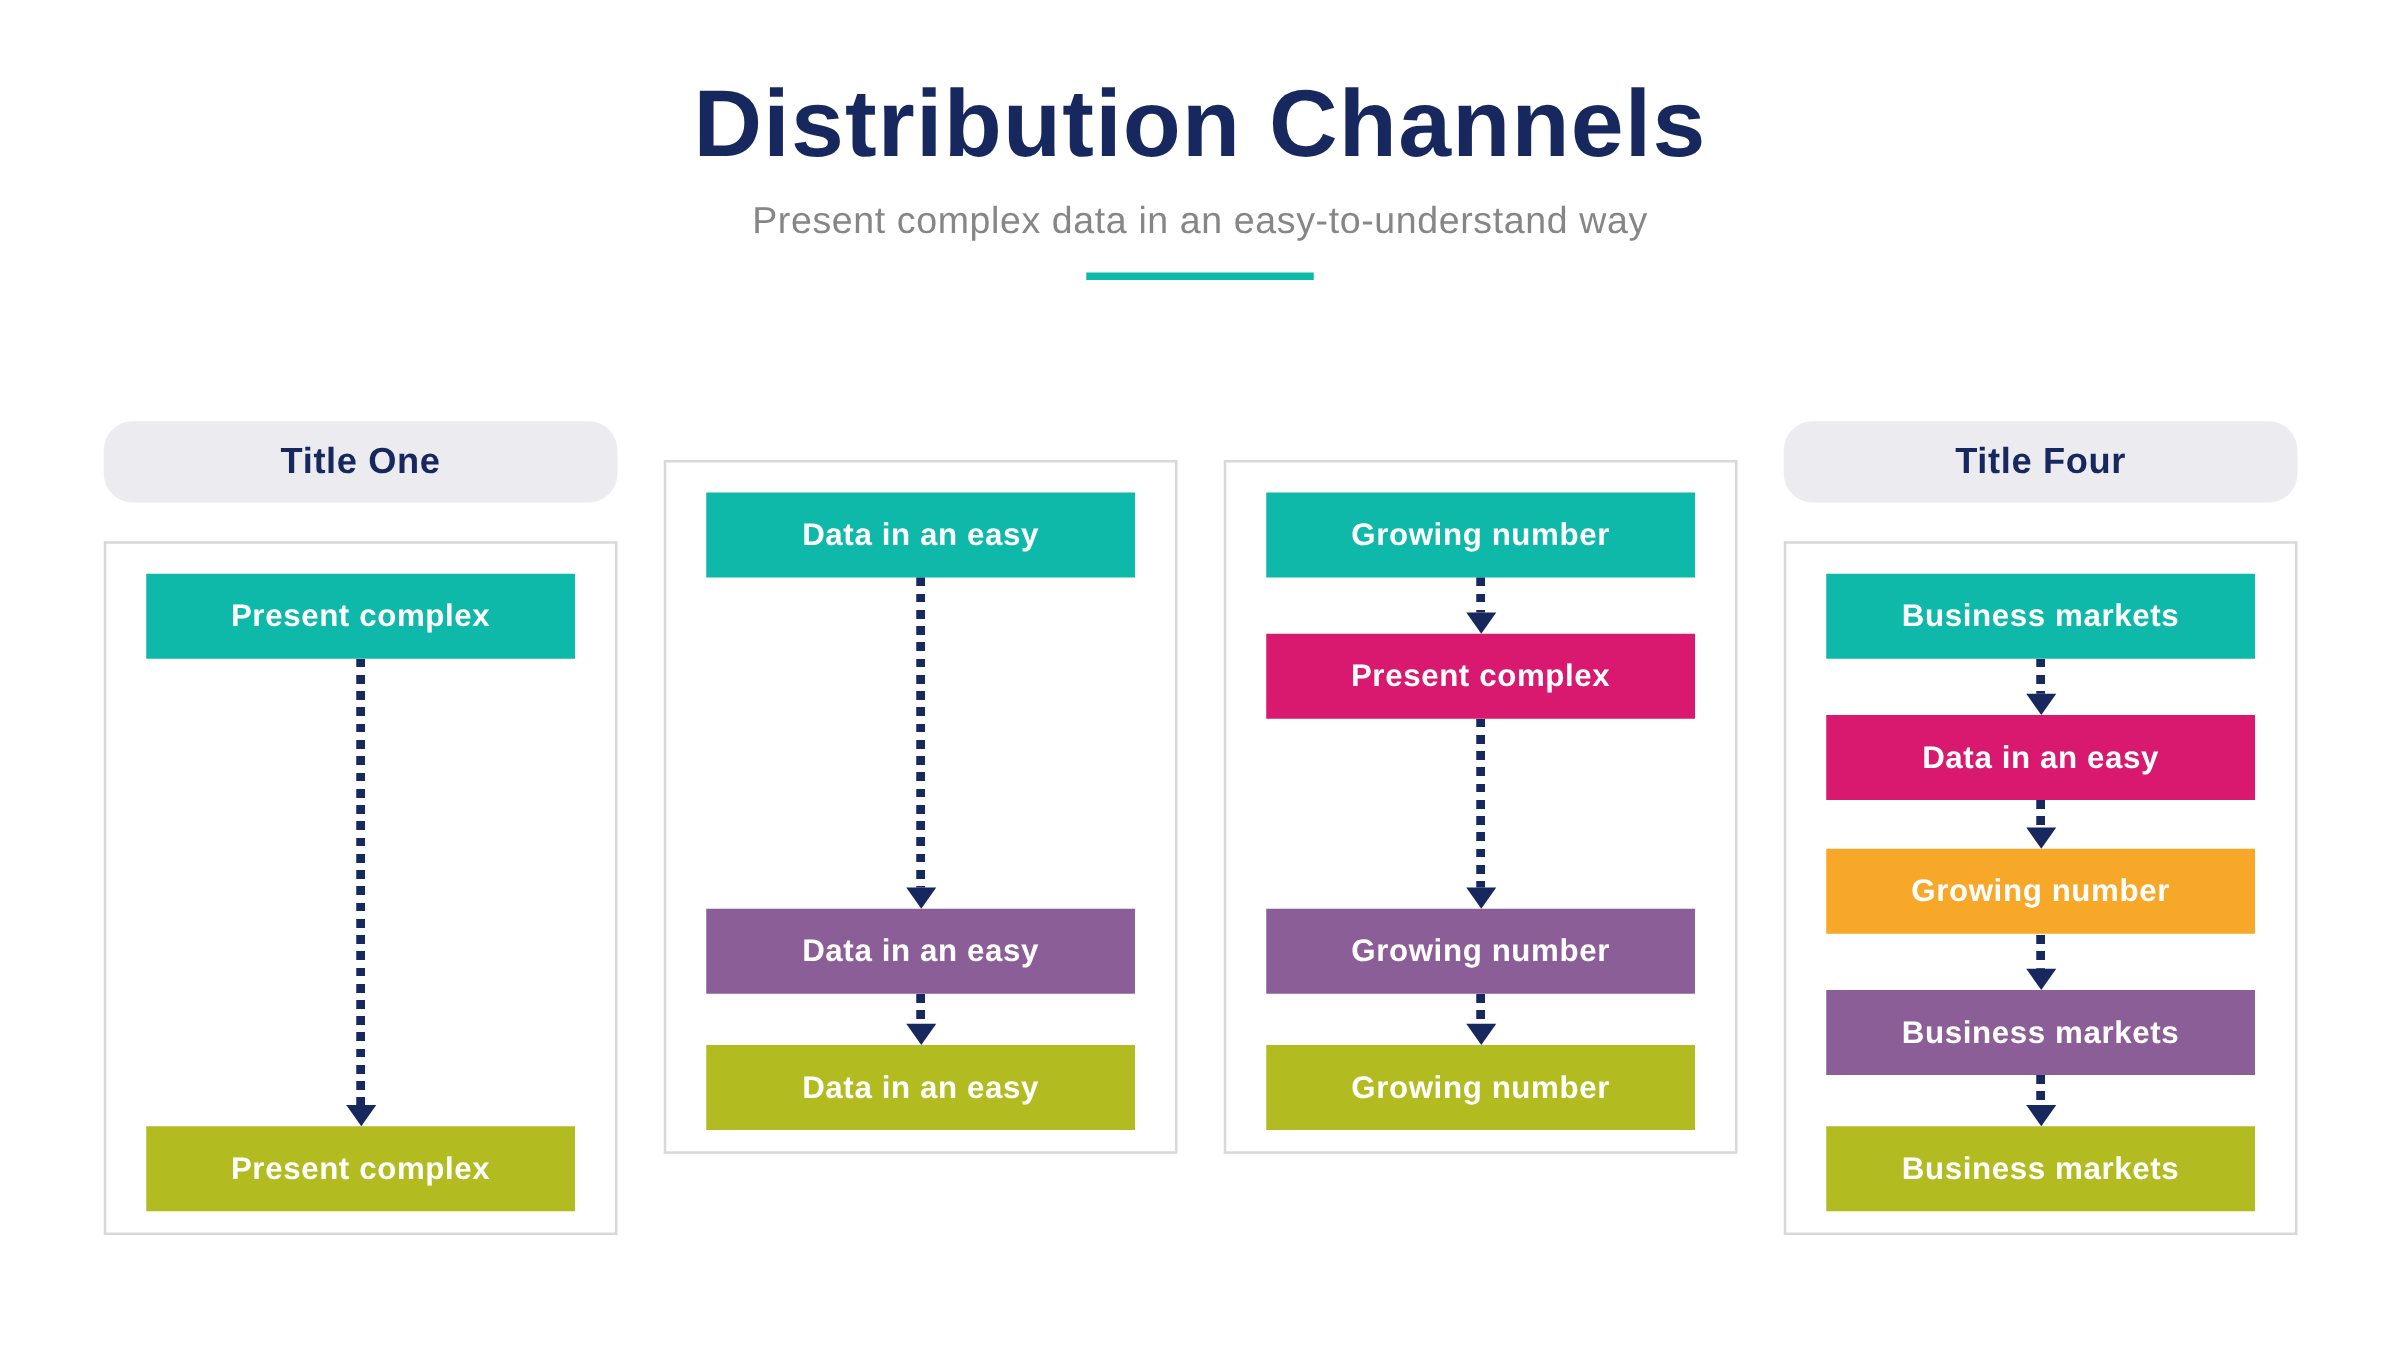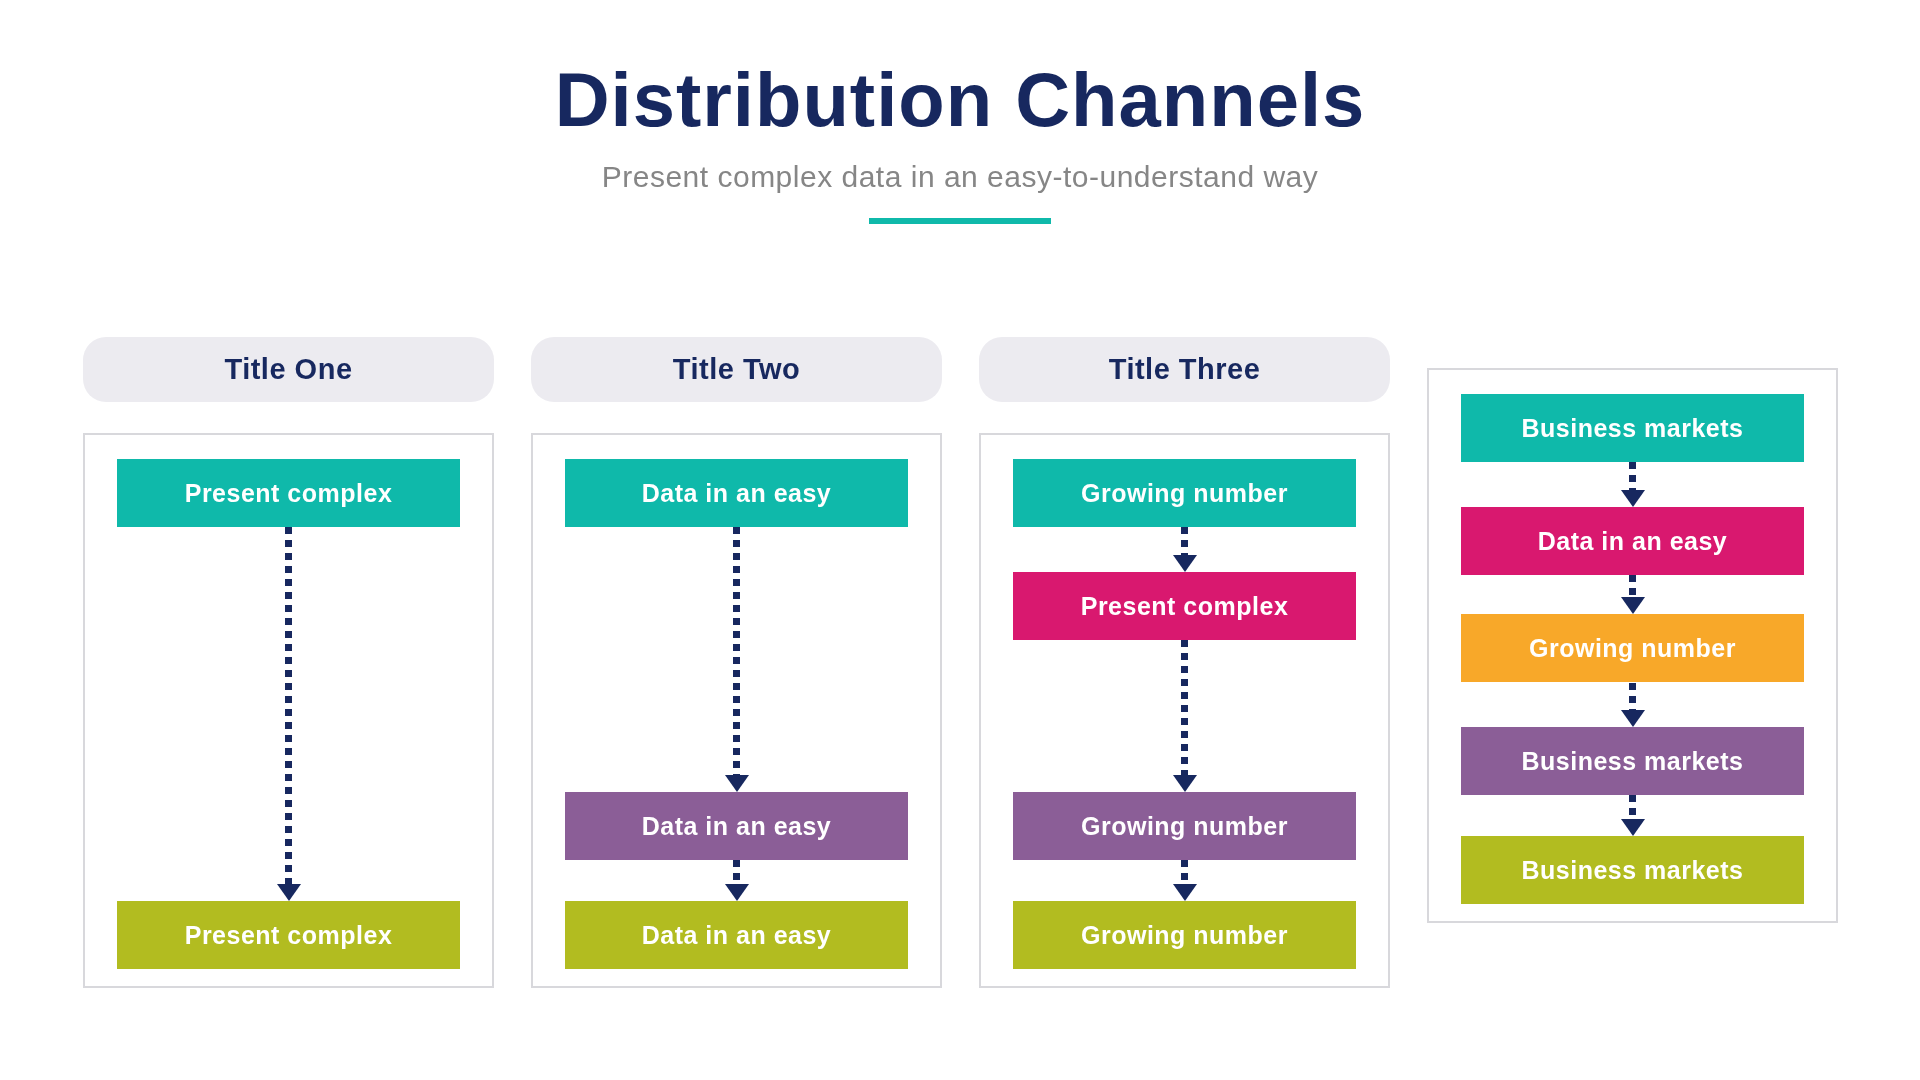--- a/index.html
+++ b/index.html
@@ -83,42 +83,36 @@
       <div class="bar c-teal" style="top:24px">Present complex</div>
       <div class="arrow" style="top:92px;height:374px">
           <i class="line"></i>
           <i class="head"></i>
         </div>
       <div class="bar c-lime" style="top:466px">Present complex</div>
     </div>
   </section>
 
   <section class="column">
-    <div class="col-header">
-      <span>Title Two</span>
-    </div>
     <div class="col-box">
       <div class="bar c-teal" style="top:24px">Data in an easy</div>
       <div class="arrow" style="top:92px;height:265px">
           <i class="line"></i>
           <i class="head"></i>
         </div>
       <div class="bar c-purple" style="top:357px">Data in an easy</div>
       <div class="arrow" style="top:425px;height:41px">
           <i class="line"></i>
           <i class="head"></i>
         </div>
       <div class="bar c-lime" style="top:466px">Data in an easy</div>
     </div>
   </section>
 
   <section class="column">
-    <div class="col-header">
-      <span>Title Three</span>
-    </div>
     <div class="col-box">
       <div class="bar c-teal" style="top:24px">Growing number</div>
       <div class="arrow" style="top:92px;height:45px">
           <i class="line"></i>
           <i class="head"></i>
         </div>
       <div class="bar c-pink" style="top:137px">Present complex</div>
       <div class="arrow" style="top:205px;height:152px">
           <i class="line"></i>
           <i class="head"></i>
@@ -126,20 +120,23 @@
       <div class="bar c-purple" style="top:357px">Growing number</div>
       <div class="arrow" style="top:425px;height:41px">
           <i class="line"></i>
           <i class="head"></i>
         </div>
       <div class="bar c-lime" style="top:466px">Growing number</div>
     </div>
   </section>
 
   <section class="column">
+    <div class="col-header">
+      <span>Title Four</span>
+    </div>
     <div class="col-box">
       <div class="bar c-teal" style="top:24px">Business markets</div>
       <div class="arrow" style="top:92px;height:45px">
           <i class="line"></i>
           <i class="head"></i>
         </div>
       <div class="bar c-pink" style="top:137px">Data in an easy</div>
       <div class="arrow" style="top:205px;height:39px">
           <i class="line"></i>
           <i class="head"></i>

